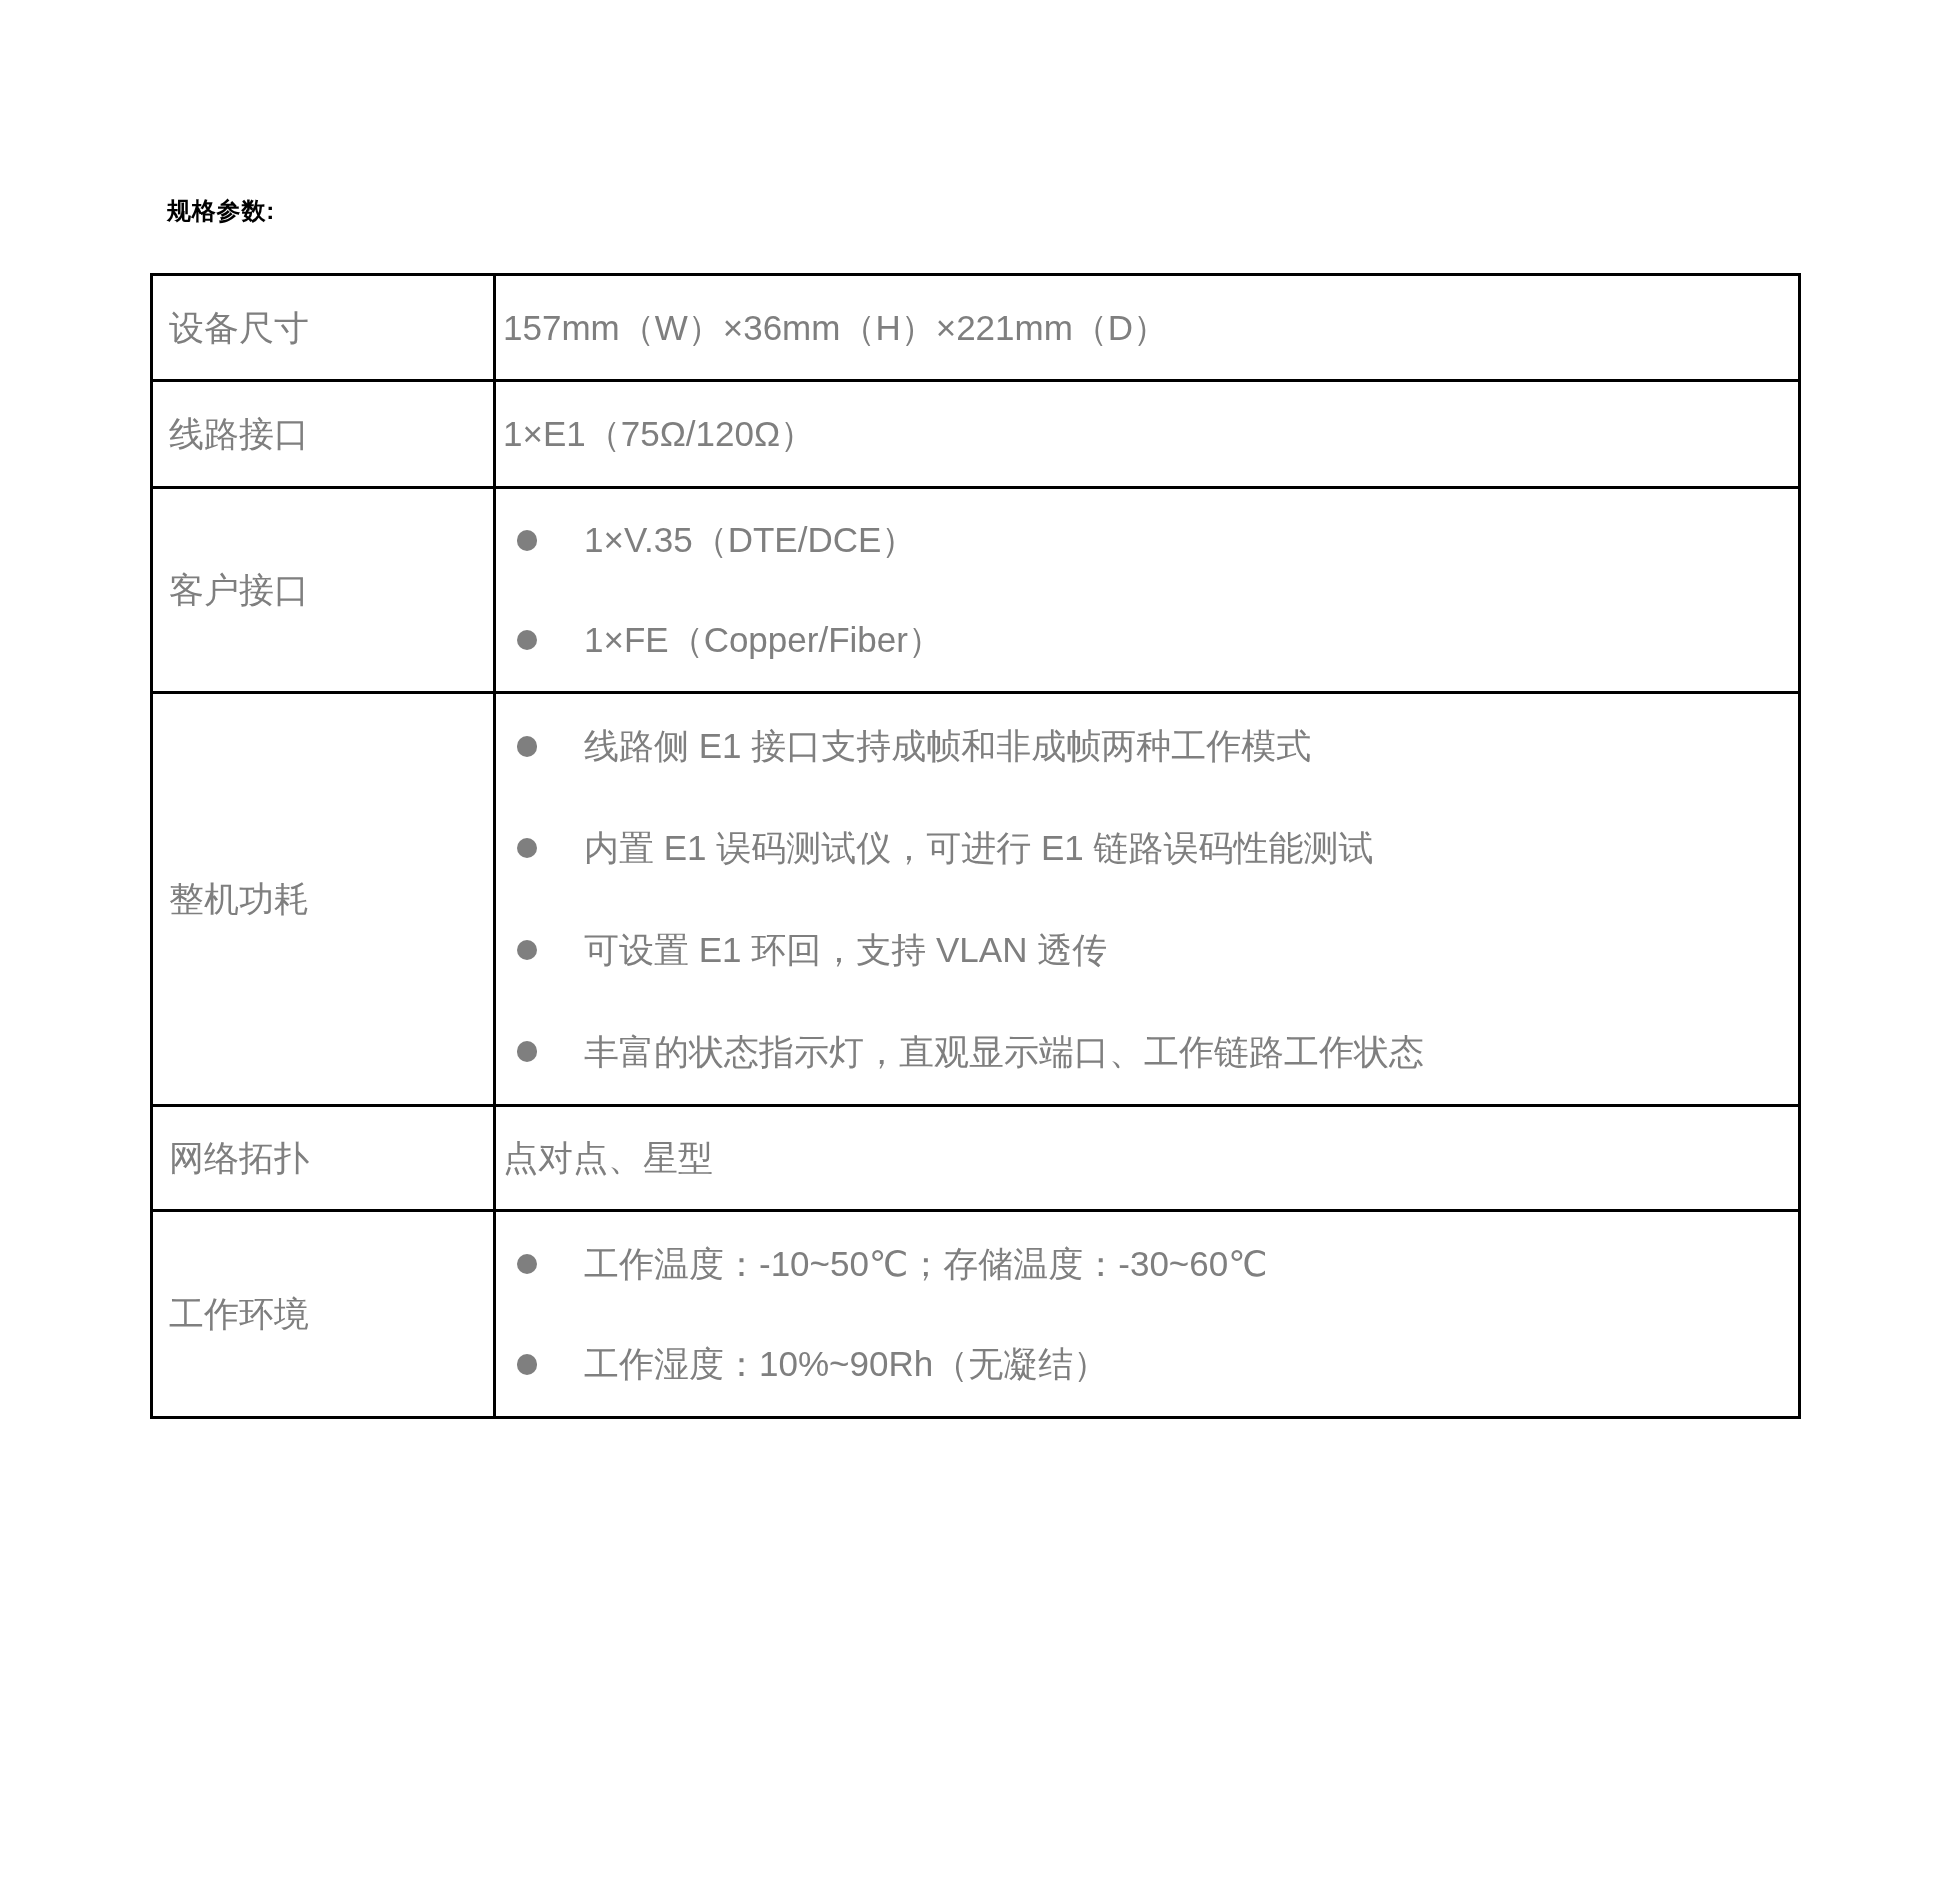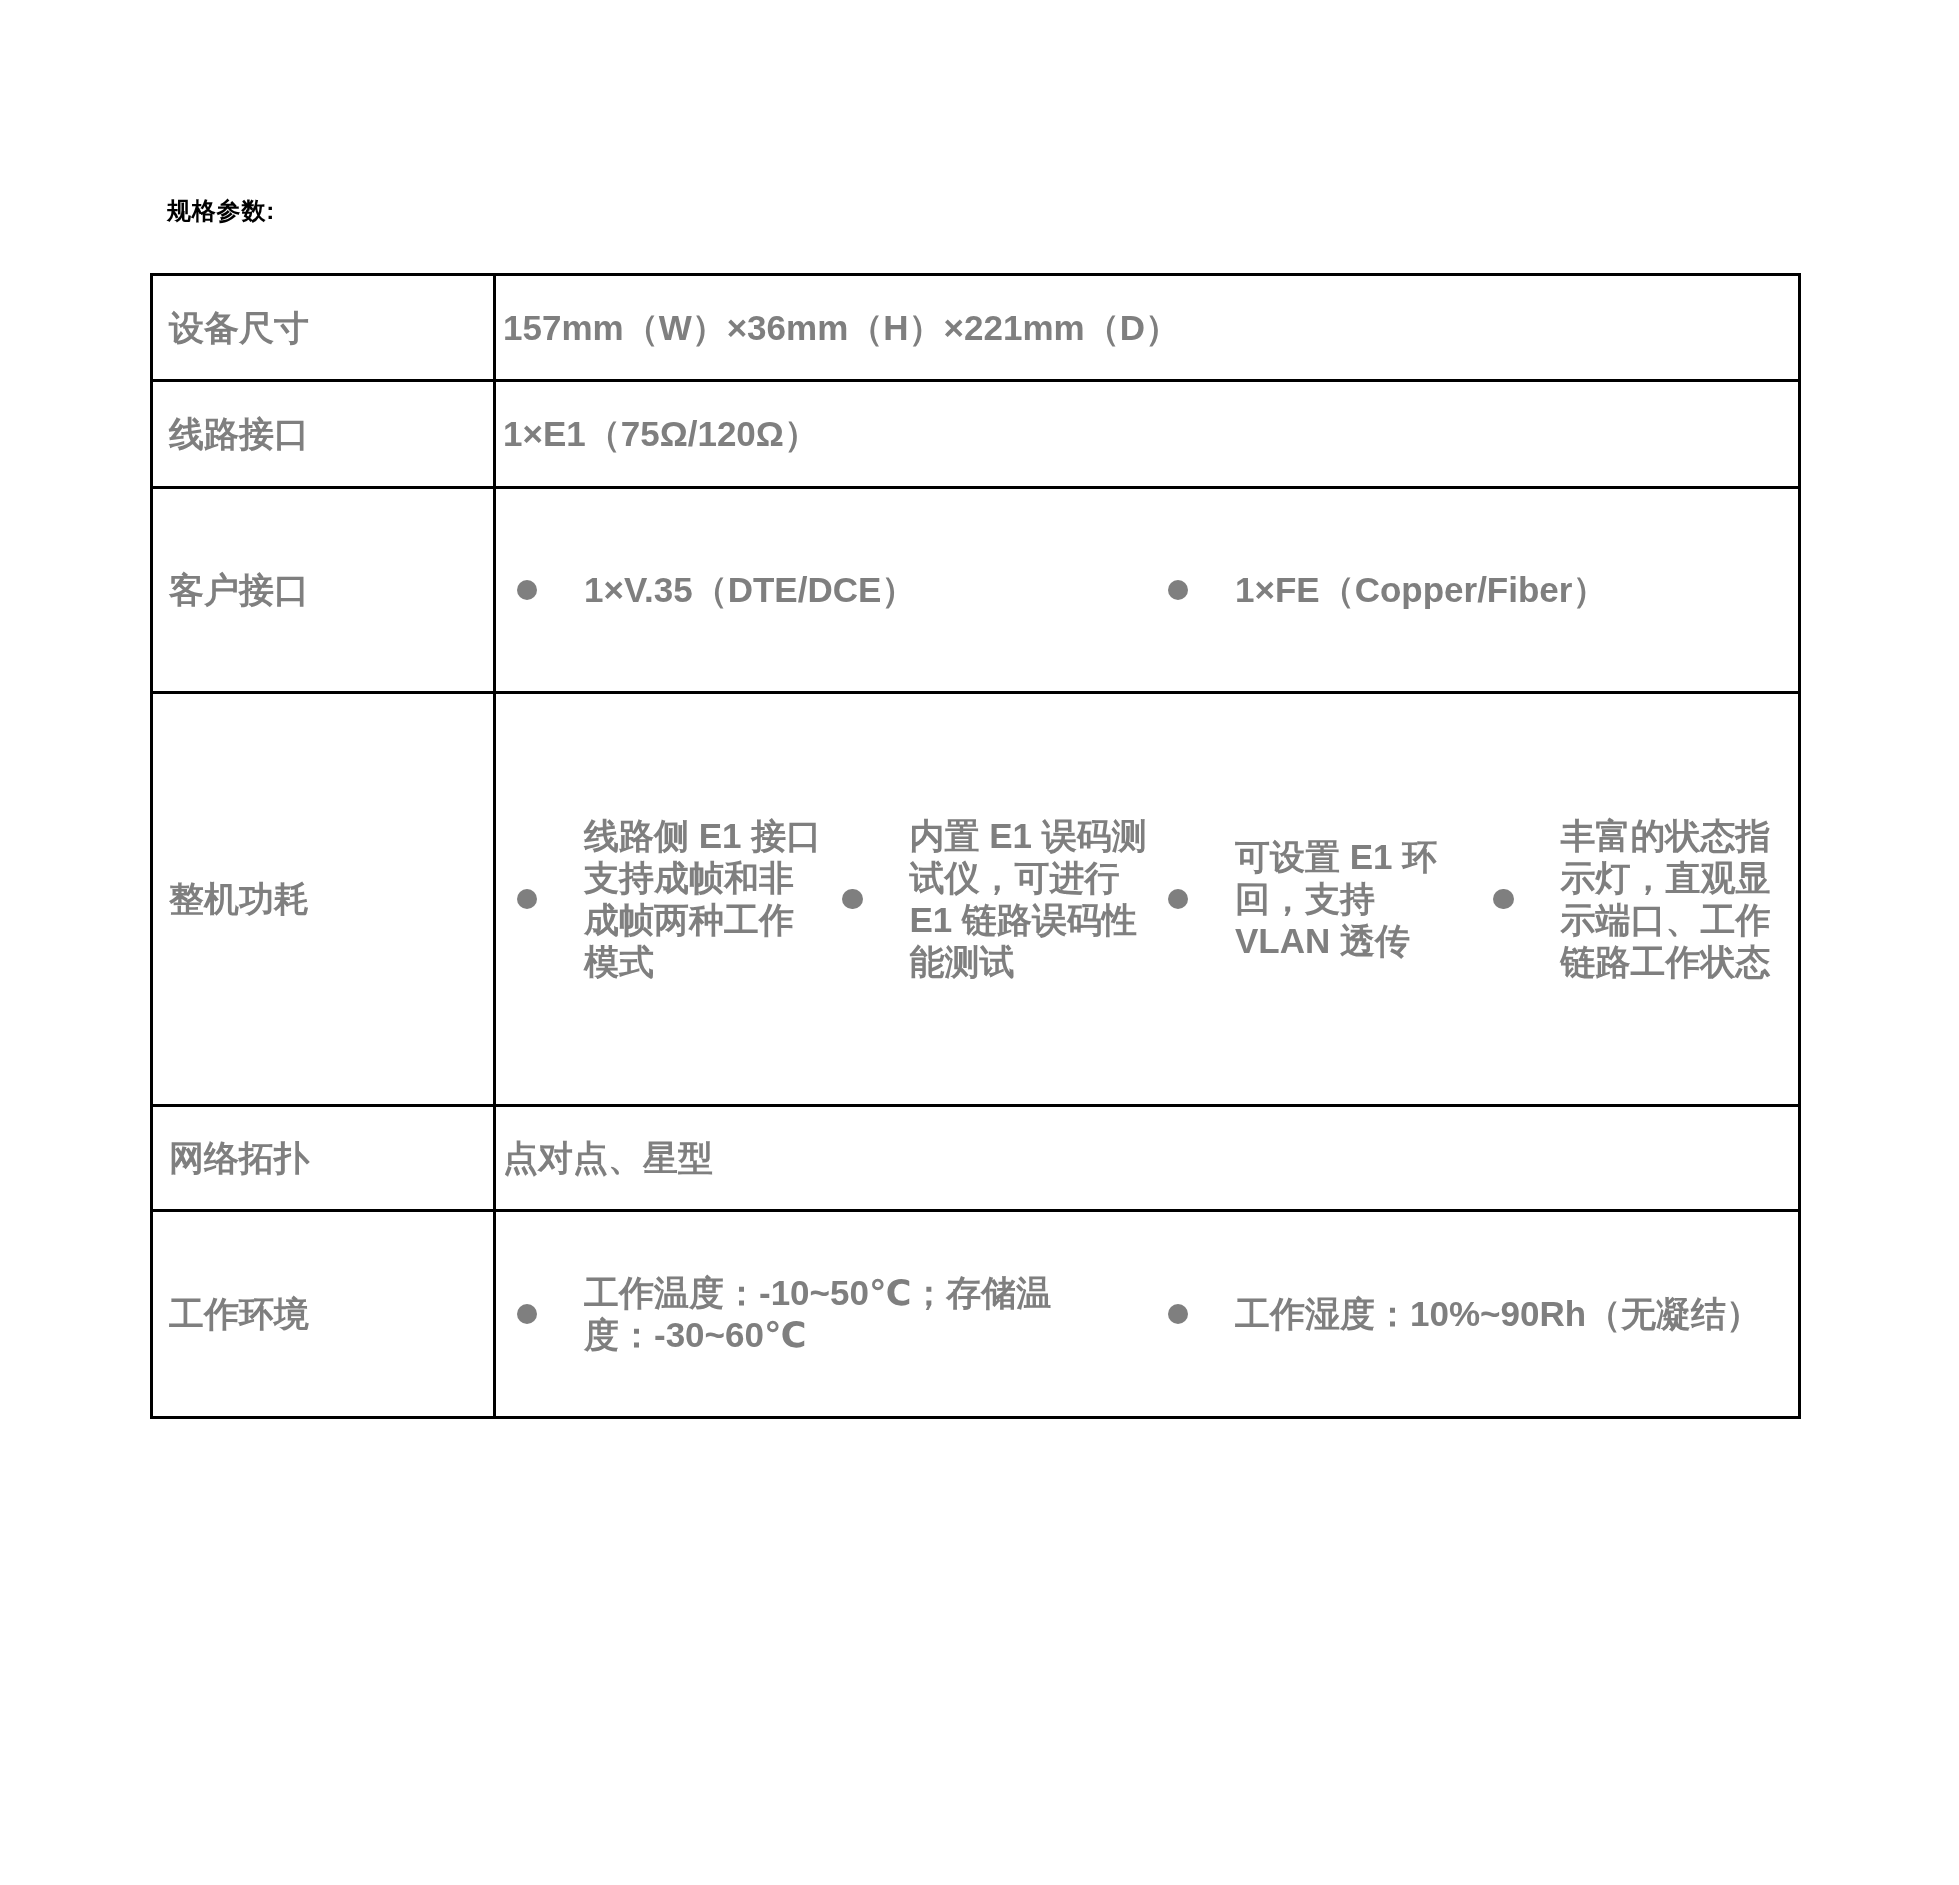--- a/index.html
+++ b/index.html
@@ -24,26 +24,25 @@
     border-collapse: collapse;
     table-layout: fixed;
   }
   table.spec td {
     border: 3.2px solid #000000;
     vertical-align: middle;
     color: #7f7f7f;
     font-size: 35px;
     line-height: 1.2;
     overflow: hidden;
-    font-weight: bold;
   }
   td.label   { width: 323px; padding-left: 16px; }
   td.value   { padding-left: 7px; }
   td.value-b { padding: 0; }
-  .blines { display: flex; flex-direction: row; width: 100%; }
+  .blines { display: flex; flex-direction: column; width: 100%; }
   .bline  { flex: 1; display: flex; align-items: center; padding-left: 20.5px; }
   .bullet {
     width: 20.5px; height: 20.5px;
     border-radius: 50%;
     background: #7f7f7f;
     margin-right: 47px;
     flex: none;
   }
   .h260 { height: 199px; }
   .h523 { height: 407px; }

